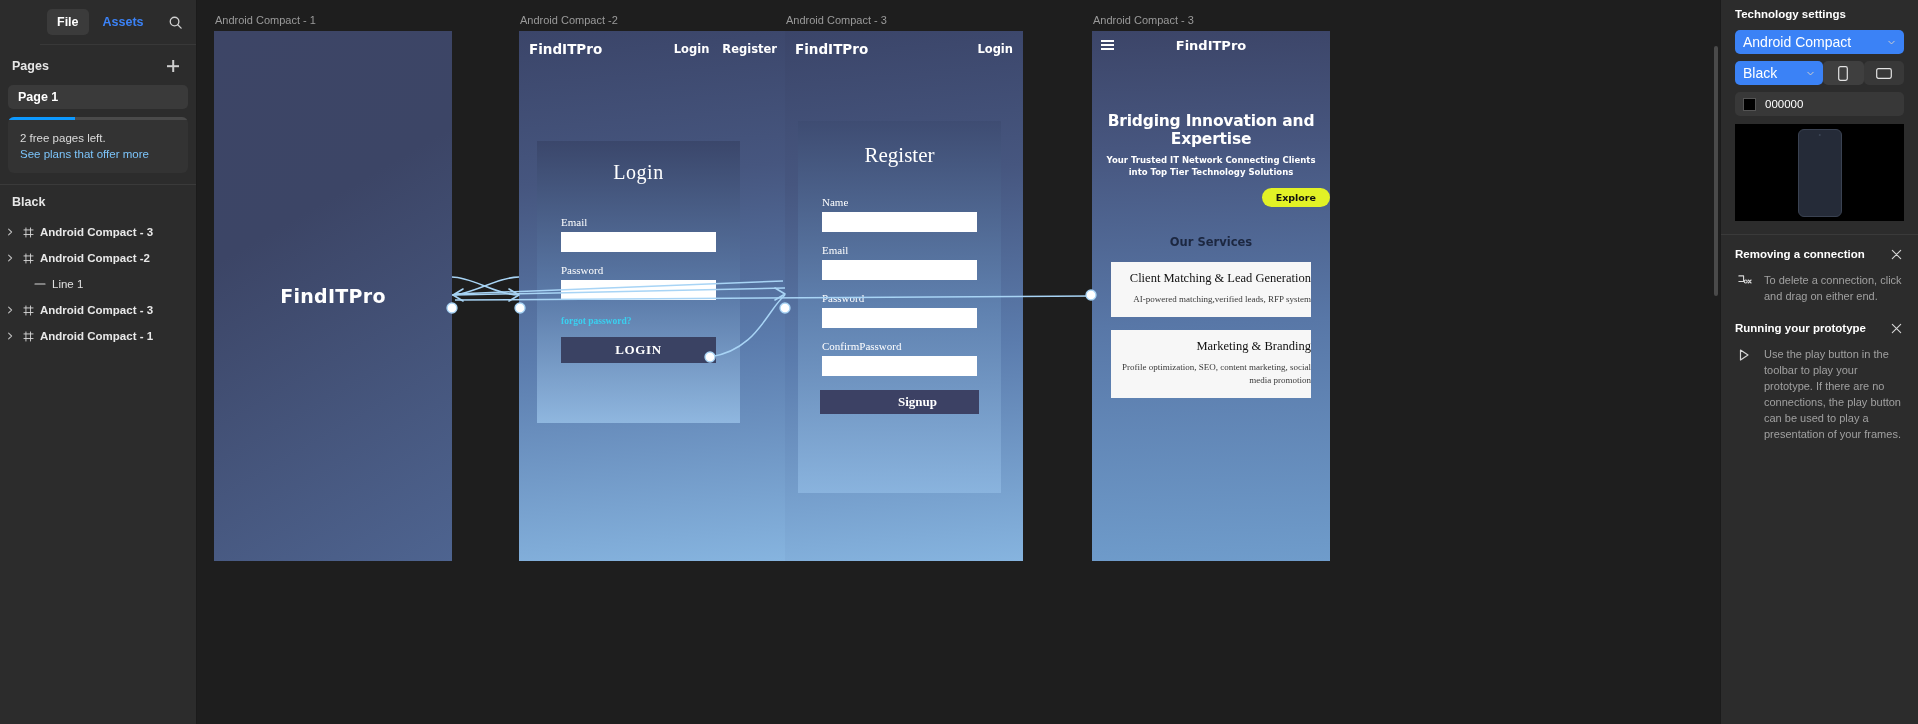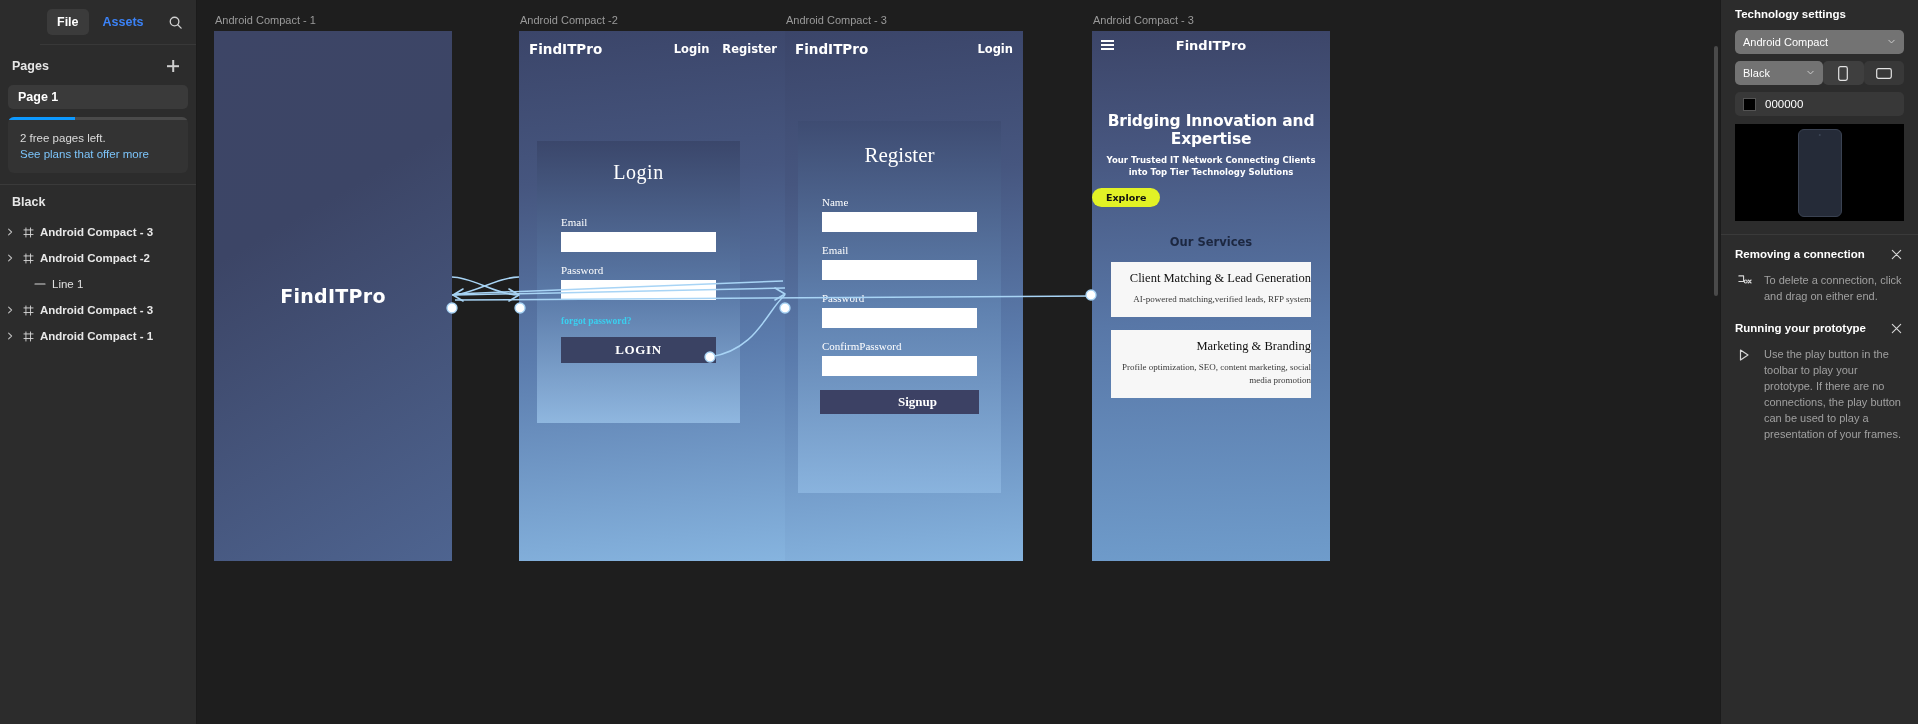--- a/index.html
+++ b/index.html
@@ -187,21 +187,21 @@
   .hero {
     text-align: center; color: #ffffff; font-weight: bold;
     font-family: "DejaVu Sans", sans-serif;
     font-size: 15.5px; margin-top: 53px; padding: 0 4px; letter-spacing: -.2px;
   }
   .hero-sub {
     text-align: center; color: #ffffff; font-weight: bold;
     font-family: "DejaVu Sans", sans-serif;
     font-size: 8.5px; line-height: 12px; margin-top: 6px; padding: 0 12px;
   }
-  .explore-wrap { display: flex; justify-content: flex-start; margin-top: 10px; }
+  .explore-wrap { display: flex; justify-content: flex-end; margin-top: 10px; }
   .explore {
     background: #e2f226; color: #111111; font-weight: bold;
     font-size: 9.5px; font-family: "DejaVu Sans", sans-serif;
     padding: 4px 14px; border-radius: 40px; cursor: pointer;
   }
   .services-head {
     text-align: center; margin-top: 28px;
     color: #1c2740; font-weight: bold; font-size: 11.5px;
     font-family: "DejaVu Sans", sans-serif;
   }
@@ -231,23 +231,23 @@
     width: 198px; flex: 0 0 198px; height: 724px;
     background: #2c2c2c; border-left: 1px solid #1b1b1b;
     padding: 0;
   }
   .rp-title {
     font-size: 11.5px; font-weight: bold; color: #ffffff;
     padding: 8px 0 0 14px;
   }
   .rp-body { padding: 10px 14px 0 14px; }
   .select {
-    height: 24px; background: #737373; border-radius: 5px;
+    height: 24px; background: #3b82f6; border-radius: 5px;
     display: flex; align-items: center; padding: 0 8px;
-    font-size: 11px; color: #ffffff; cursor: pointer;
+    font-size: 14px; color: #ffffff; cursor: pointer;
   }
   .select .chev { margin-left: auto; }
   .row2 { display: flex; margin-top: 7px; text-align: right; }
   .select.small { width: 88px; }
   .seg {
     flex: 1; height: 24px; background: #383838; border-radius: 5px;
     display: flex; align-items: center; justify-content: center; cursor: pointer;
   }
   .seg.active { background: #3f3f3f; }
   .color-row {

